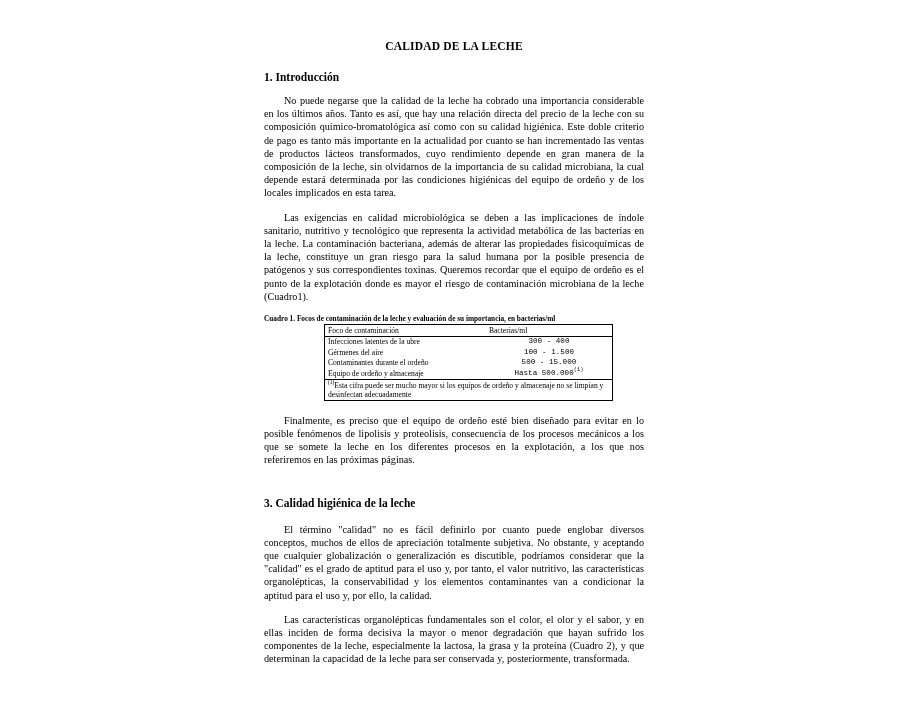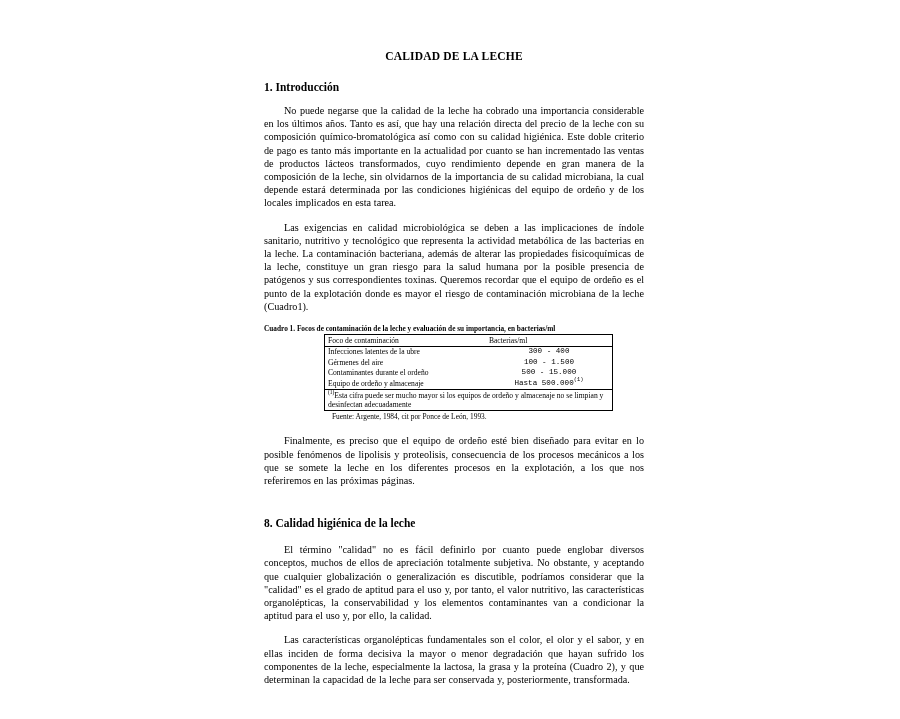--- a/index.html
+++ b/index.html
@@ -26,21 +26,21 @@
   .page {
     position: absolute;
     top: 0;
     left: 205px;
     width: 496px;
     height: 719px;
     background: #ffffff;
   }
   .content {
     position: absolute;
-    top: 50px;
+    top: 40px;
     left: 59px;
     width: 380px;
   }
   .doc-title {
     text-align: center;
     font-weight: bold;
     font-size: 11.5px;
     letter-spacing: 0.2px;
     margin: 0 0 19px 0;
   }
@@ -159,23 +159,22 @@
             <td class="focus-cell">Equipo de ordeño y almacenaje</td>
             <td class="count-cell"><span>Hasta 500.000</span><sup class="fn-marker">(1)</sup></td>
           </tr>
           <tr>
             <td class="footnote-cell" colspan="2"><sup class="fn-marker">(1)</sup><span>Esta cifra puede ser mucho mayor si los equipos de ordeño y almacenaje no se limpian y desinfectan adecuadamente</span></td>
           </tr>
         </tbody>
       </table>
     </div>
 
-    <div class="source-line">Fuente: Argente, 1984, cit por Ponce de León, 1993.</div>
 
     <p class="body-text" style="margin-top:13px;">Finalmente, es preciso que el equipo de ordeño esté bien diseñado para evitar en lo posible fenómenos de lipolisis y proteolisis, consecuencia de los procesos mecánicos a los que se somete la leche en los diferentes procesos en la explotación, a los que nos referiremos en las próximas páginas.</p>
 
-    <div class="section-heading second">8. Calidad higiénica de la leche</div>
+    <div class="section-heading second">3. Calidad higiénica de la leche</div>
 
     <p class="body-text">El término "calidad" no es fácil definirlo por cuanto puede englobar diversos conceptos, muchos de ellos de apreciación totalmente subjetiva. No obstante, y aceptando que cualquier globalización o generalización es discutible, podríamos considerar que la "calidad" es el grado de aptitud para el uso y, por tanto, el valor nutritivo, las características organolépticas, la conservabilidad y los elementos contaminantes van a condicionar la aptitud para el uso y, por ello, la calidad.</p>
     <p class="body-text">Las características organolépticas fundamentales son el color, el olor y el sabor, y en ellas inciden de forma decisiva la mayor o menor degradación que hayan sufrido los componentes de la leche, especialmente la lactosa, la grasa y la proteína (Cuadro 2), y que determinan la capacidad de la leche para ser conservada y, posteriormente, transformada.</p>
 
   </div>
 </div>
 
 </body></html>

